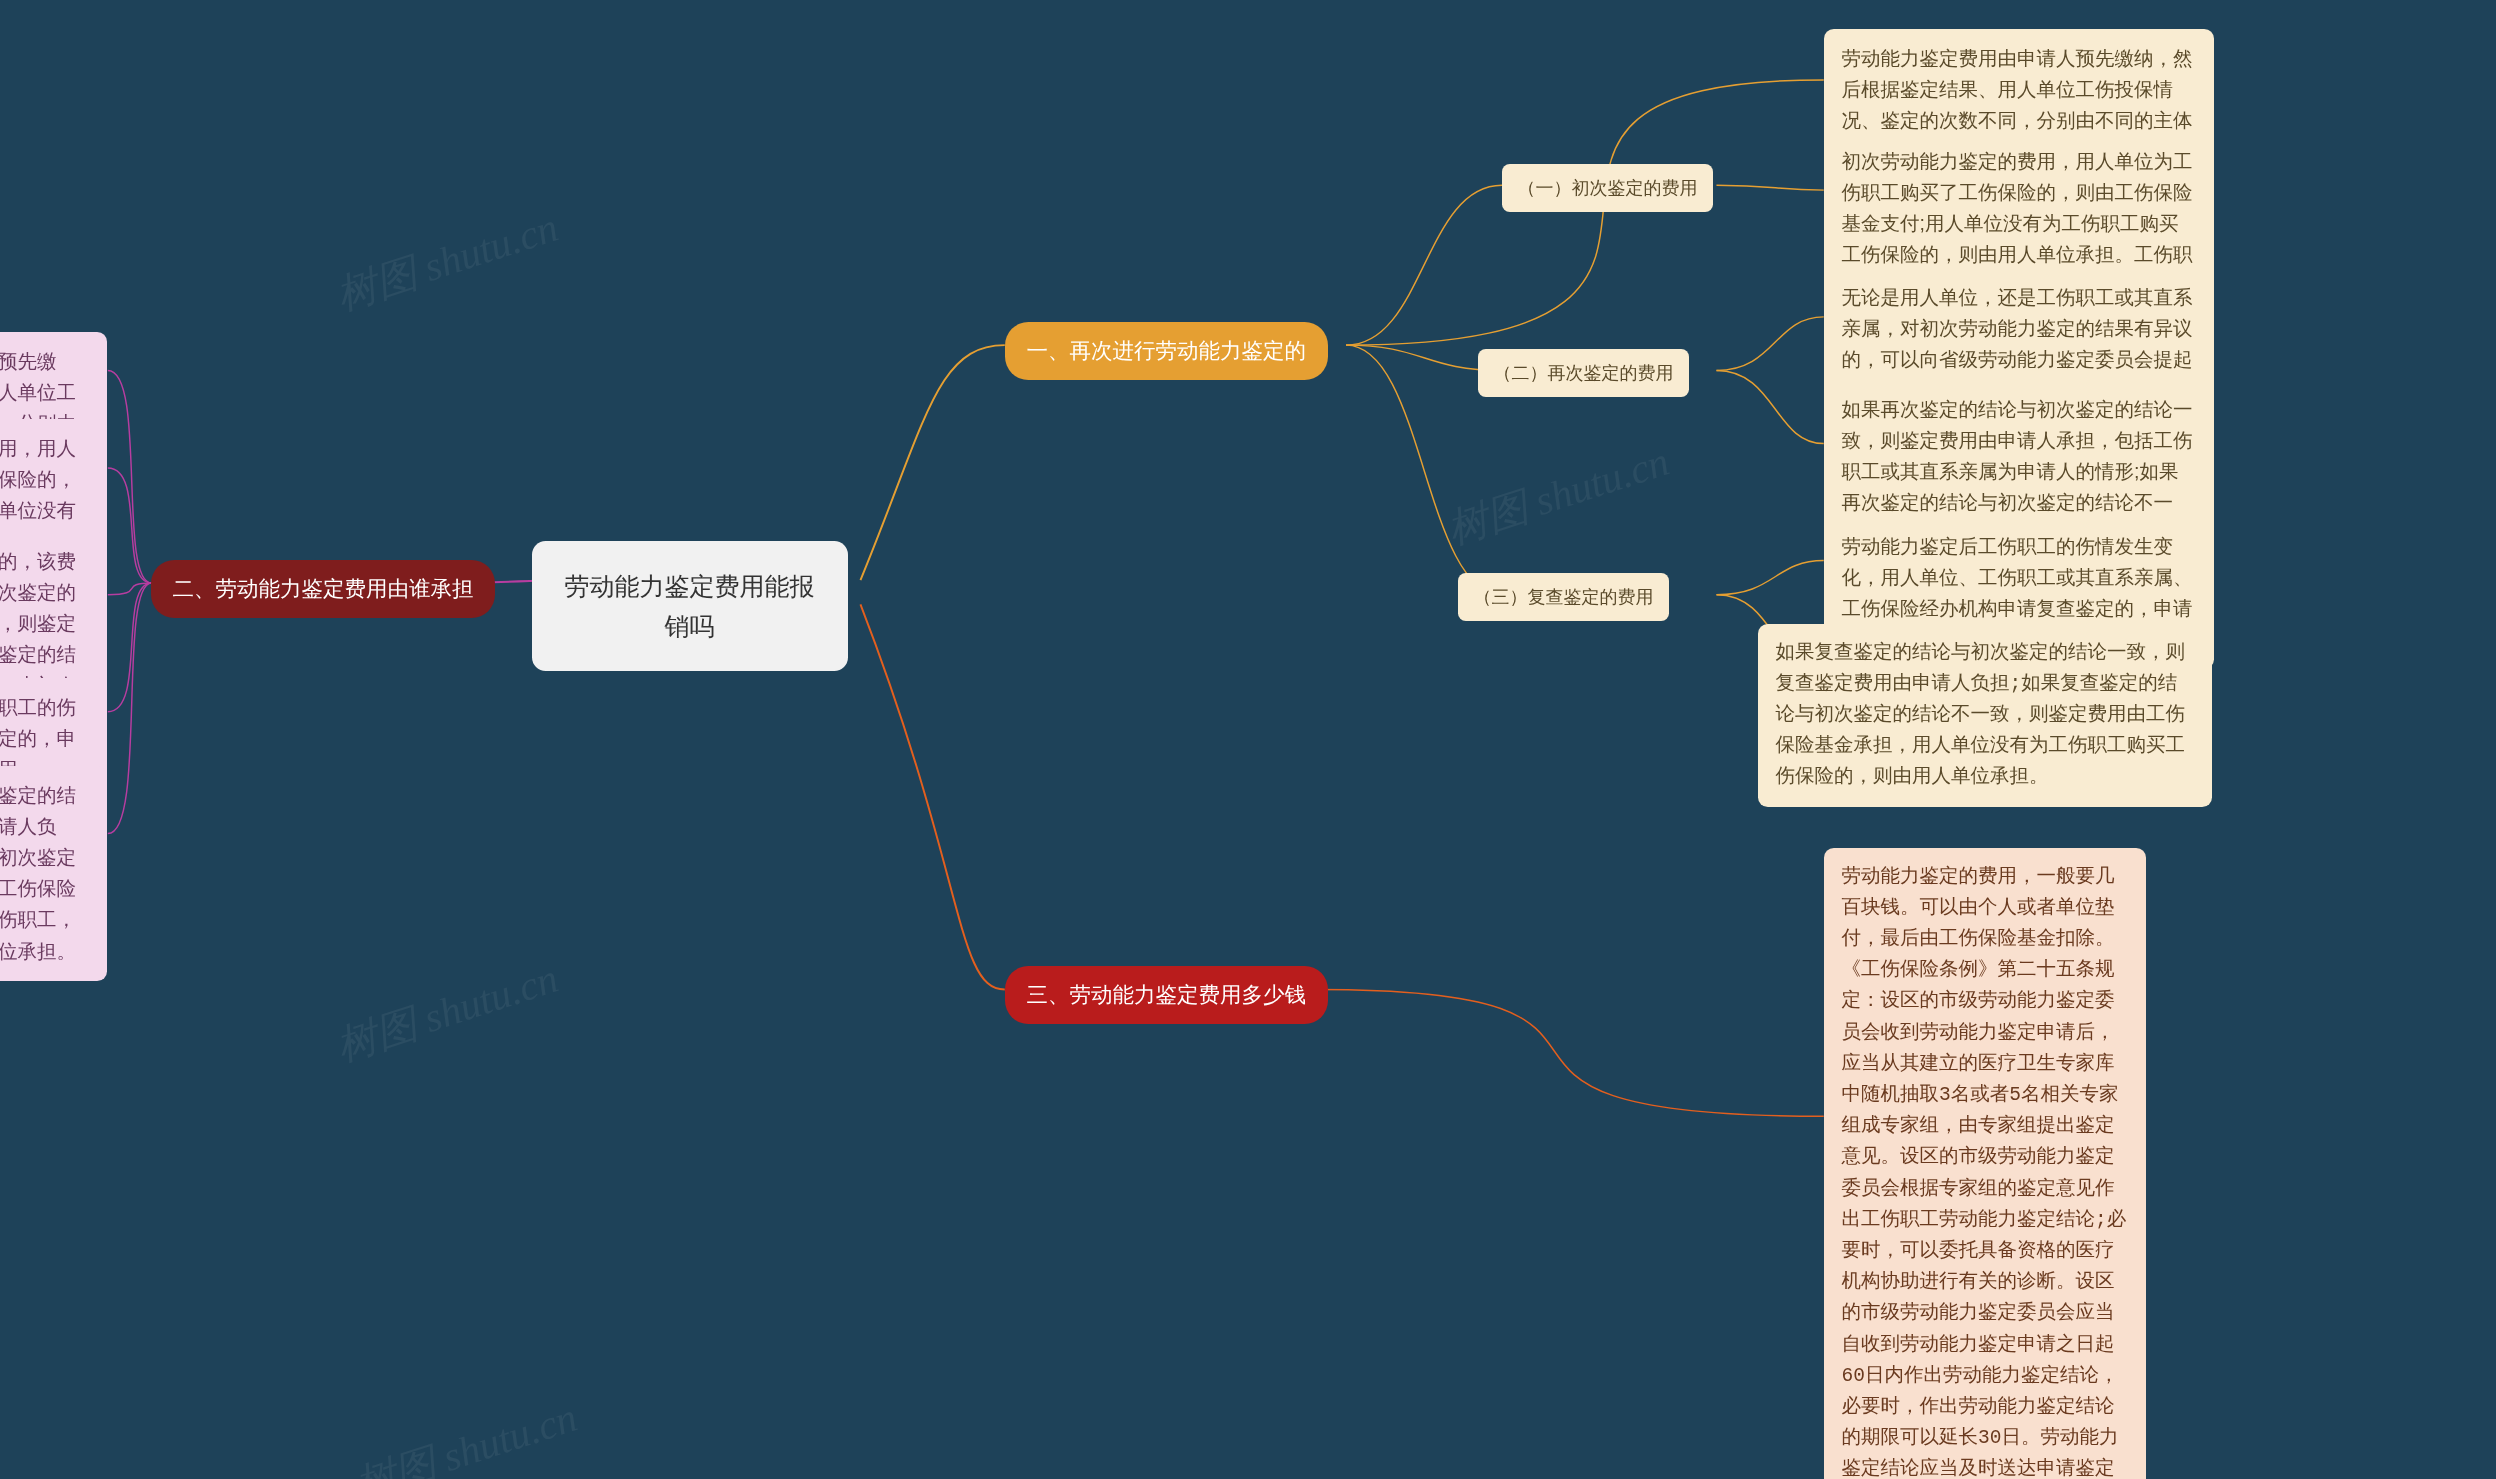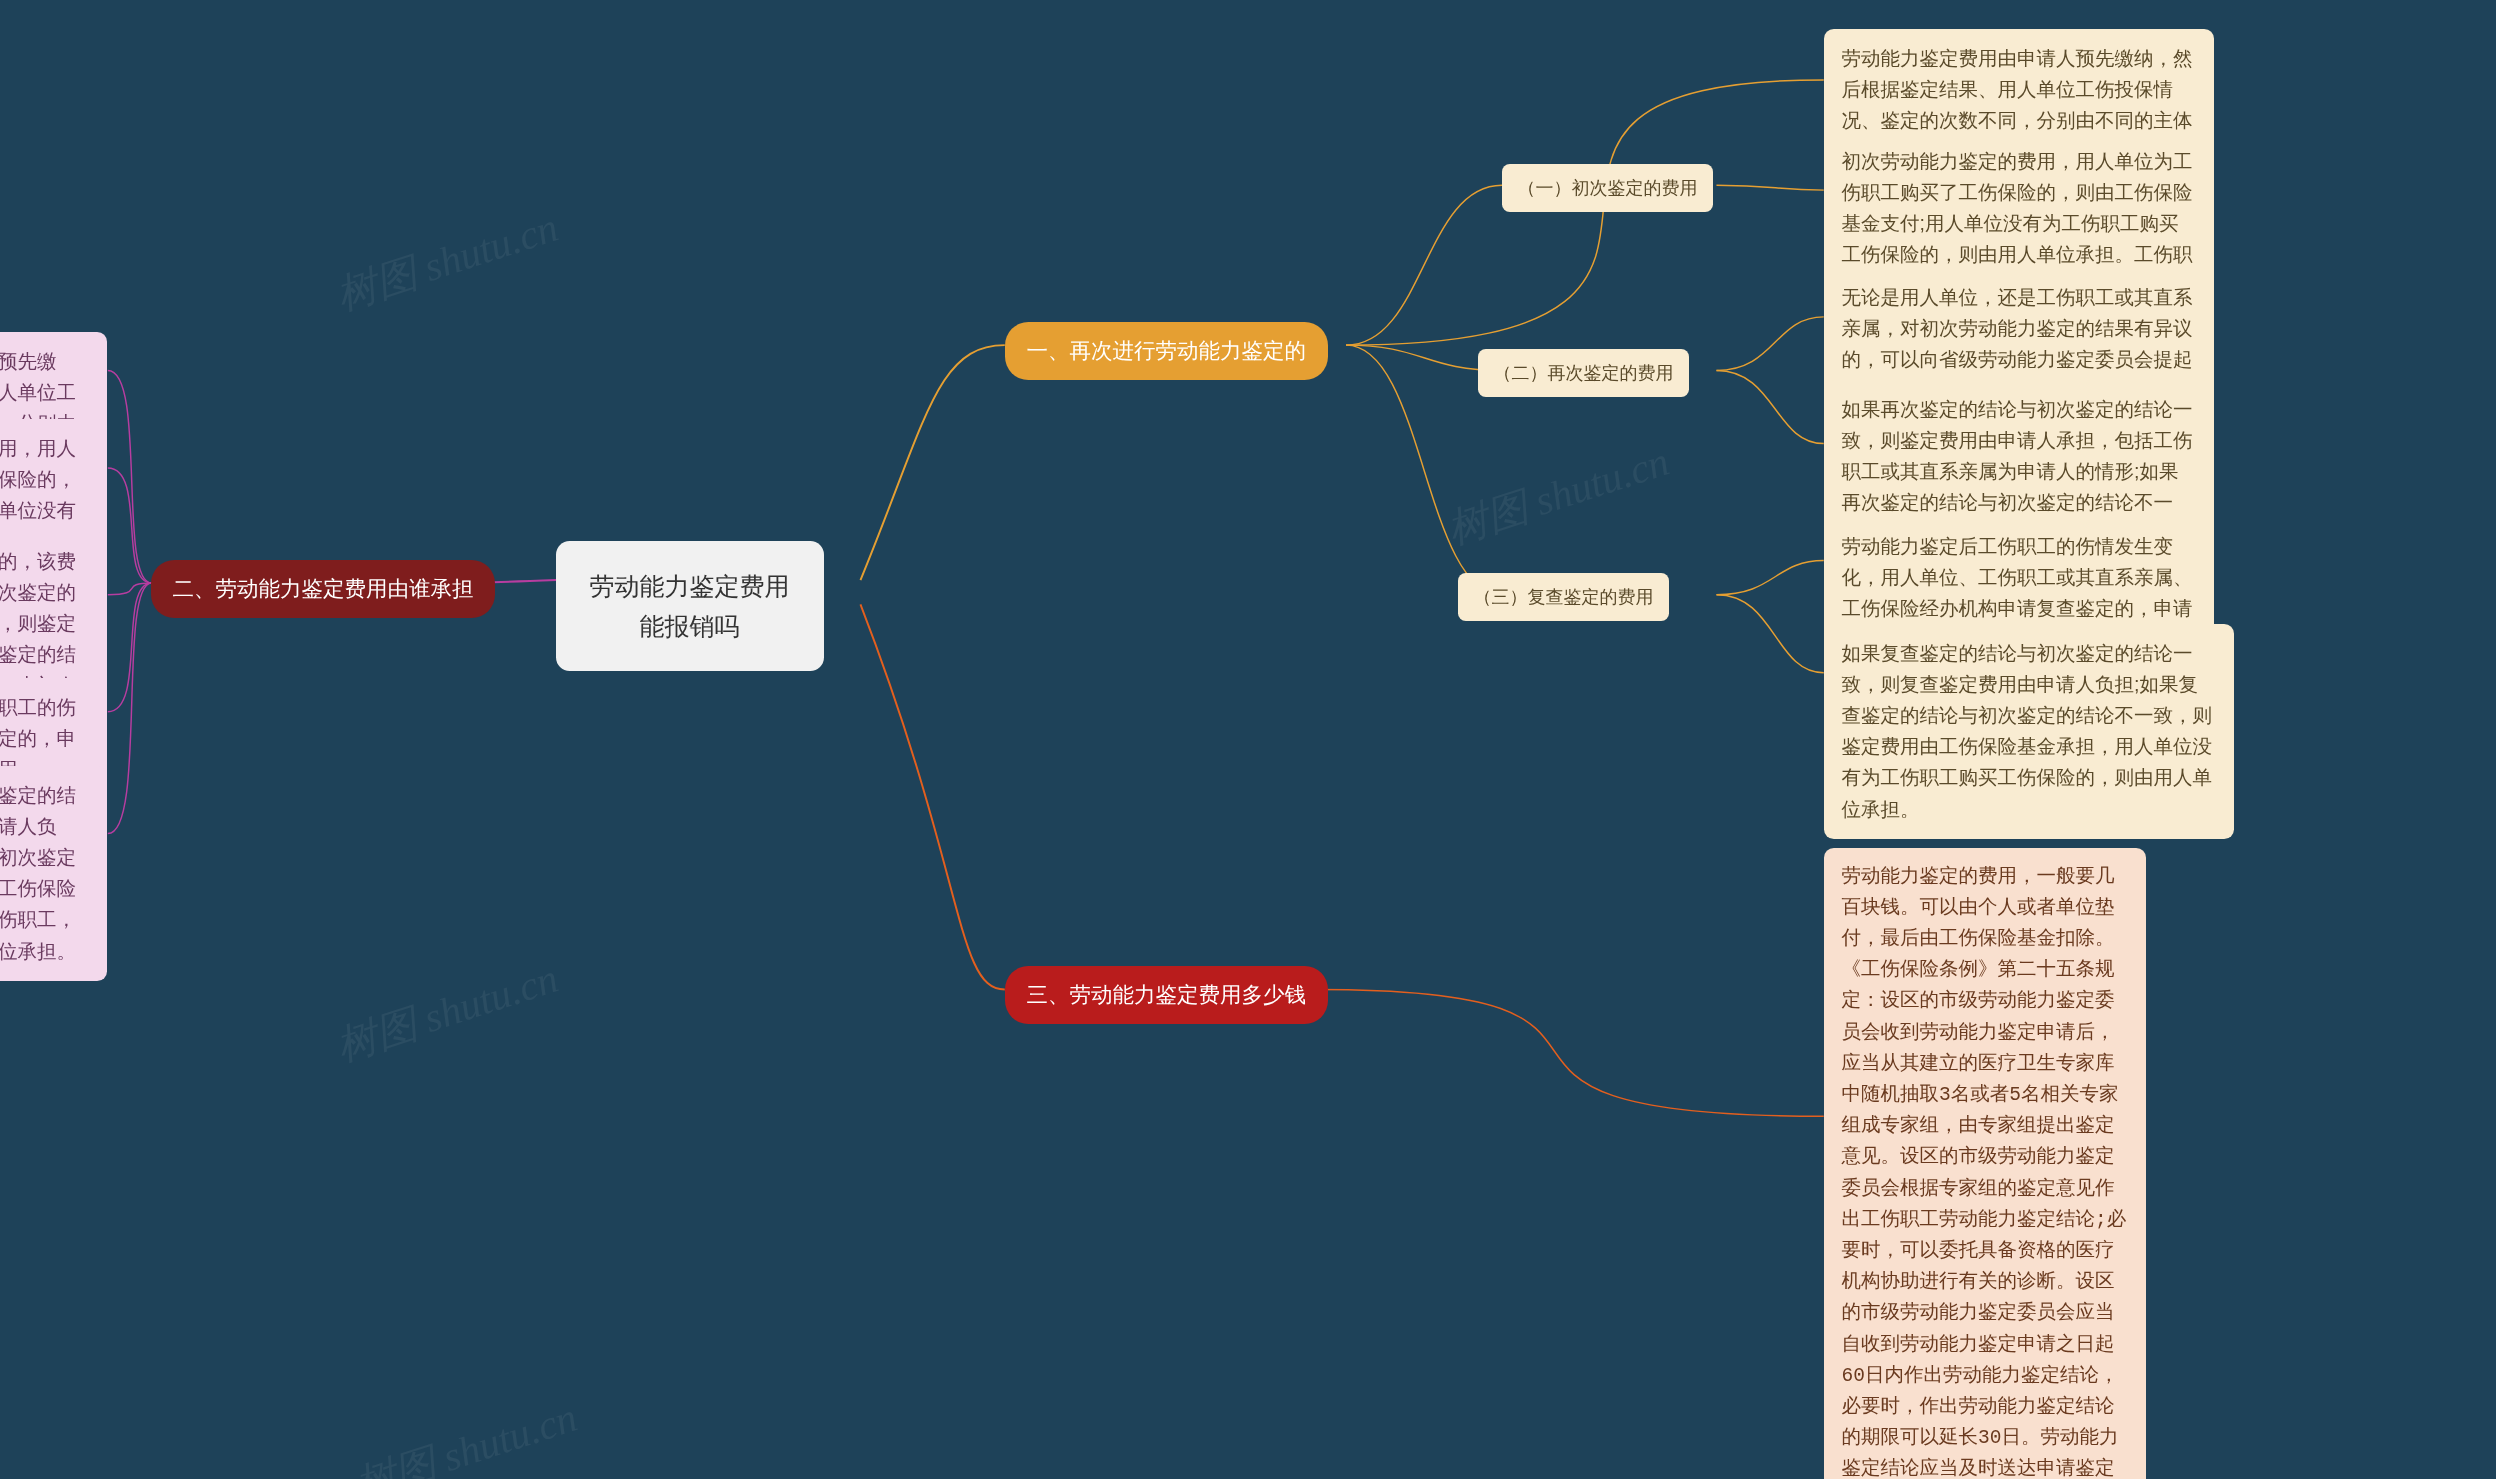--- a/index.html
+++ b/index.html
@@ -99,36 +99,36 @@
   <path d="M 155 598 C 120 598, 150 855, 110 855" stroke="#b73da0" stroke-width="1.5" fill="none"></path>
 
   <path d="M 1350 1015 C 1760 1015, 1420 1145, 1870 1145" stroke="#e35f1e" stroke-width="1.5" fill="none"></path>
 </svg>
 
 <div class="watermark" style="left:332px; top:234px;">树图 shutu.cn</div>
 <div class="watermark" style="left:1443px; top:468px;">树图 shutu.cn</div>
 <div class="watermark" style="left:351px; top:1424px;">树图 shutu.cn</div>
 <div class="watermark" style="left:332px; top:985px;">树图 shutu.cn</div>
 
-<div class="node root" style="left:556px; top:541px; width:268px;padding-left:28px;">劳动能力鉴定费用能报销吗</div>
+<div class="node root" style="left:532px; top:541px; width:316px;padding-left:28px;">劳动能力鉴定费用能报销吗</div>
 
 <div class="node branch b1" style="left:1005px; top:322px;">一、再次进行劳动能力鉴定的</div>
 
 <div class="node leaf l1" style="left:1824px; top:29px; width:390px;">劳动能力鉴定费用由申请人预先缴纳，然后根据鉴定结果、用人单位工伤投保情况、鉴定的次数不同，分别由不同的主体实际承担。</div>
 
 <div class="node sub" style="left:1502px; top:164px;">（一）初次鉴定的费用</div>
 <div class="node leaf l1" style="left:1824px; top:132px; width:390px;">初次劳动能力鉴定的费用，用人单位为工伤职工购买了工伤保险的，则由工伤保险基金支付;用人单位没有为工伤职工购买工伤保险的，则由用人单位承担。工伤职工或其直系亲属无需为初次鉴定负担费用。</div>
 
 <div class="node sub" style="left:1478px; top:349px;">（二）再次鉴定的费用</div>
 <div class="node leaf l1" style="left:1824px; top:268px; width:390px;">无论是用人单位，还是工伤职工或其直系亲属，对初次劳动能力鉴定的结果有异议的，可以向省级劳动能力鉴定委员会提起再次鉴定申请，鉴定费用由申请人预先缴纳。</div>
 <div class="node leaf l1" style="left:1824px; top:380px; width:390px;">如果再次鉴定的结论与初次鉴定的结论一致，则鉴定费用由申请人承担，包括工伤职工或其直系亲属为申请人的情形;如果再次鉴定的结论与初次鉴定的结论不一致，则鉴定费用由工伤保险基金承担，用人单位没有为工伤职工购买工伤保险的，则由用人单位承担。</div>
 
 <div class="node sub" style="left:1458px; top:573px;text-align:center;">（三）复查鉴定的费用</div>
 <div class="node leaf l1" style="left:1824px; top:517px; width:390px;">劳动能力鉴定后工伤职工的伤情发生变化，用人单位、工伤职工或其直系亲属、工伤保险经办机构申请复查鉴定的，申请人同样需要预先缴纳鉴定费用。</div>
-<div class="node leaf l1" style="left:1824px; top:624px; width:410px;">如果复查鉴定的结论与初次鉴定的结论一致，则复查鉴定费用由申请人负担;如果复查鉴定的结论与初次鉴定的结论不一致，则鉴定费用由工伤保险基金承担，用人单位没有为工伤职工购买工伤保险的，则由用人单位承担。</div>
+<div class="node leaf l1" style="left:1758px; top:624px; width:454px;font-family:Liberation Mono, monospace;">如果复查鉴定的结论与初次鉴定的结论一致，则复查鉴定费用由申请人负担;如果复查鉴定的结论与初次鉴定的结论不一致，则鉴定费用由工伤保险基金承担，用人单位没有为工伤职工购买工伤保险的，则由用人单位承担。</div>
 
 <div class="node branch b2" style="left:151px; top:560px;">二、劳动能力鉴定费用由谁承担</div>
 
 <div class="node leaf l2" style="left:-273px; top:332px; width:380px;">劳动能力鉴定费用，由申请人预先缴纳，然后根据鉴定的结果、用人单位工伤投保情况、鉴定的次数不同，分别由不同的主体实际承担。</div>
 <div class="node leaf l2" style="left:-273px; top:419px; width:380px;">第一、初次劳动能力鉴定的费用，用人单位为工伤职工，购买了工伤保险的，则由工伤保险基金支付；用人单位没有为工伤职工，购买工伤保险的，则由用人单位承担；</div>
 <div class="node leaf l2" style="left:-273px; top:532px; width:380px;">第二、再次进行劳动能力鉴定的，该费用由申请人预先缴纳。如果再次鉴定的结论，与初次鉴定的结论一致，则鉴定费用由申请人承担；如果再次鉴定的结论，与初次鉴定的结论不一致，由初次鉴定费的承担主体承担；</div>
 <div class="node leaf l2" style="left:-273px; top:678px; width:380px;">第三、劳动能力鉴定后，工伤职工的伤情发生变化，需要申请复查鉴定的，申请人同样需要预先缴纳鉴定费用；</div>
 <div class="node leaf l2" style="left:-273px; top:766px; width:380px;">如果复查鉴定的结论，与初次鉴定的结论一致，则复查鉴定费用由申请人负担；如果复查鉴定的结论，与初次鉴定的结论不一致，则鉴定费用由工伤保险基金承担；用人单位没有为工伤职工，购买工伤保险的，则由用人单位承担。</div>
 
 <div class="node branch b3" style="left:1005px; top:966px;">三、劳动能力鉴定费用多少钱</div>

